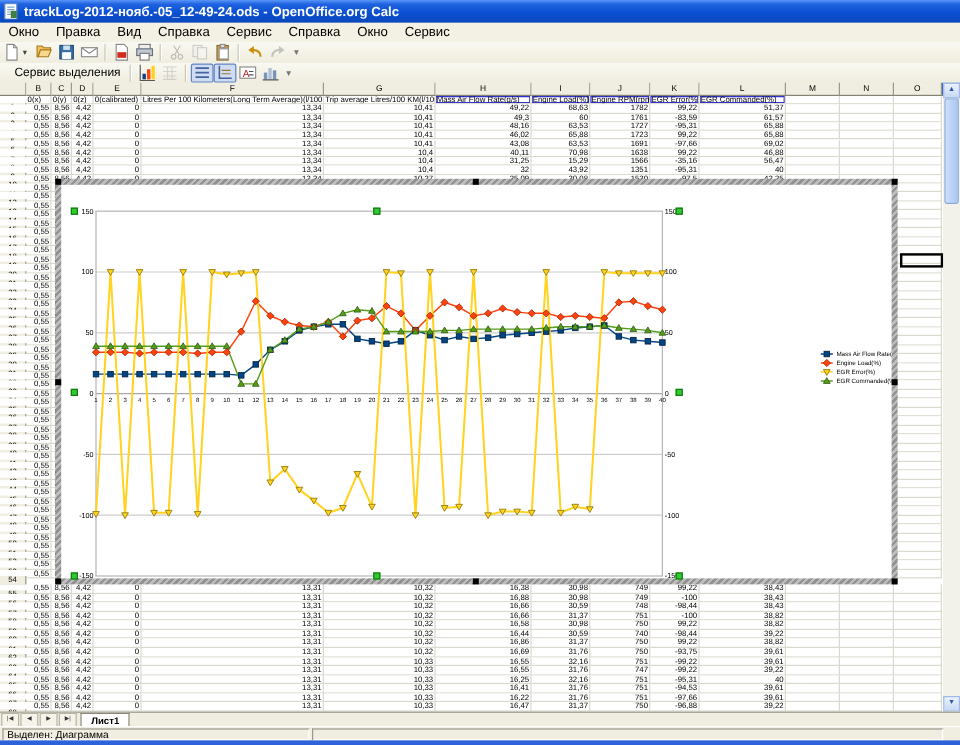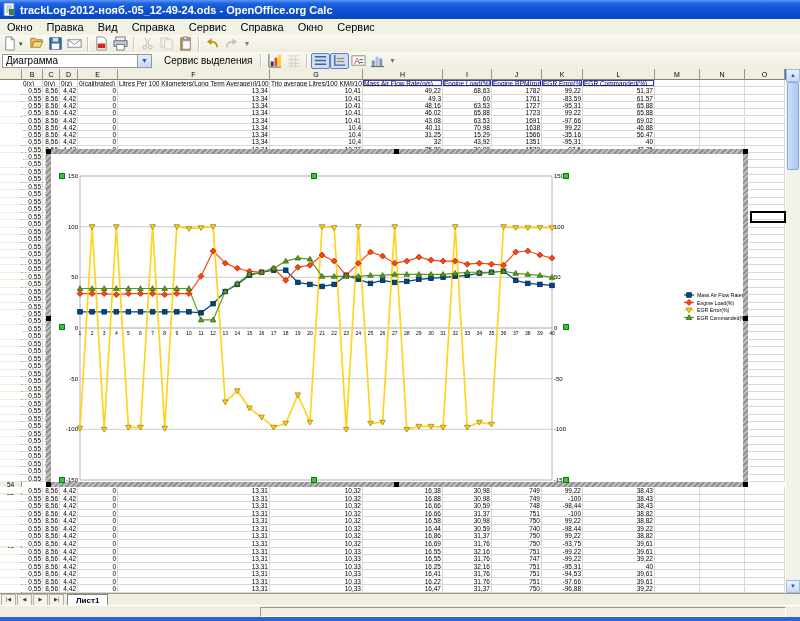--- a/index.html
+++ b/index.html
@@ -161,24 +161,20 @@
     <span class="tbi dis">
       <svg viewBox="0 0 16 16">
         <path d="M3 12c0-4 3-6 7-6" fill="none" stroke="#888" stroke-width="2"></path>
         <path d="M14 6L9 2.5v7z" fill="#888"></path>
       </svg>
     </span>
     <span class="ovf">▾</span>
   </div>
 
 <div class="tb" id="tb2">
-  <div class="combo">
-    <span>Диаграмма</span>
-    <span class="dd">▼</span>
-  </div>
   <span class="fmtsel">Сервис выделения</span>
   <span class="sep"></span>
   <span id="tb2icons" style="display:flex;align-items:center;">
       <span class="tbi">
         <svg viewBox="0 0 16 16">
           <path d="M2 1v14h13" stroke="#555" fill="none"></path>
           <rect x="4" y="9" width="3" height="5" fill="#004586"></rect>
           <rect x="8" y="5" width="3" height="9" fill="#FF420E"></rect>
           <rect x="12" y="2" width="3" height="12" fill="#FFD320"></rect>
         </svg>
@@ -583,15 +579,16 @@
   <span class="navb">◀</span>
   <span class="navb">▶</span>
   <span class="navb">▶|</span>
   <span id="sheettab">Лист1</span>
 </div>
 <div id="hsplit">◀</div>
 <div id="htrack"></div>
 <div id="hthumb"></div>
 
 <div id="statusbar">
+  <span class="spanel" style="left:2px;width:256px;">Выделен: Диаграмма</span>
   <span class="spanel" style="left:260px;width:526px;"></span>
 </div>
 <div id="bluestrip"></div>
 
 </body></html>

